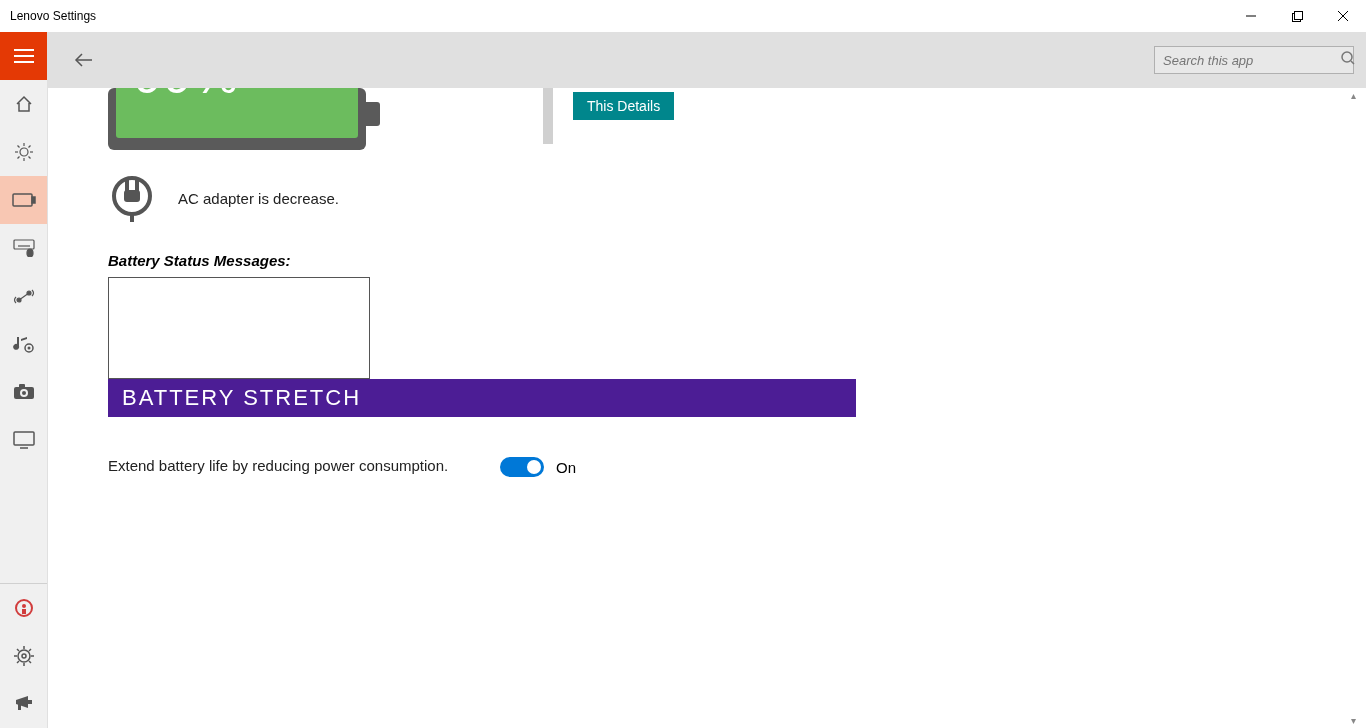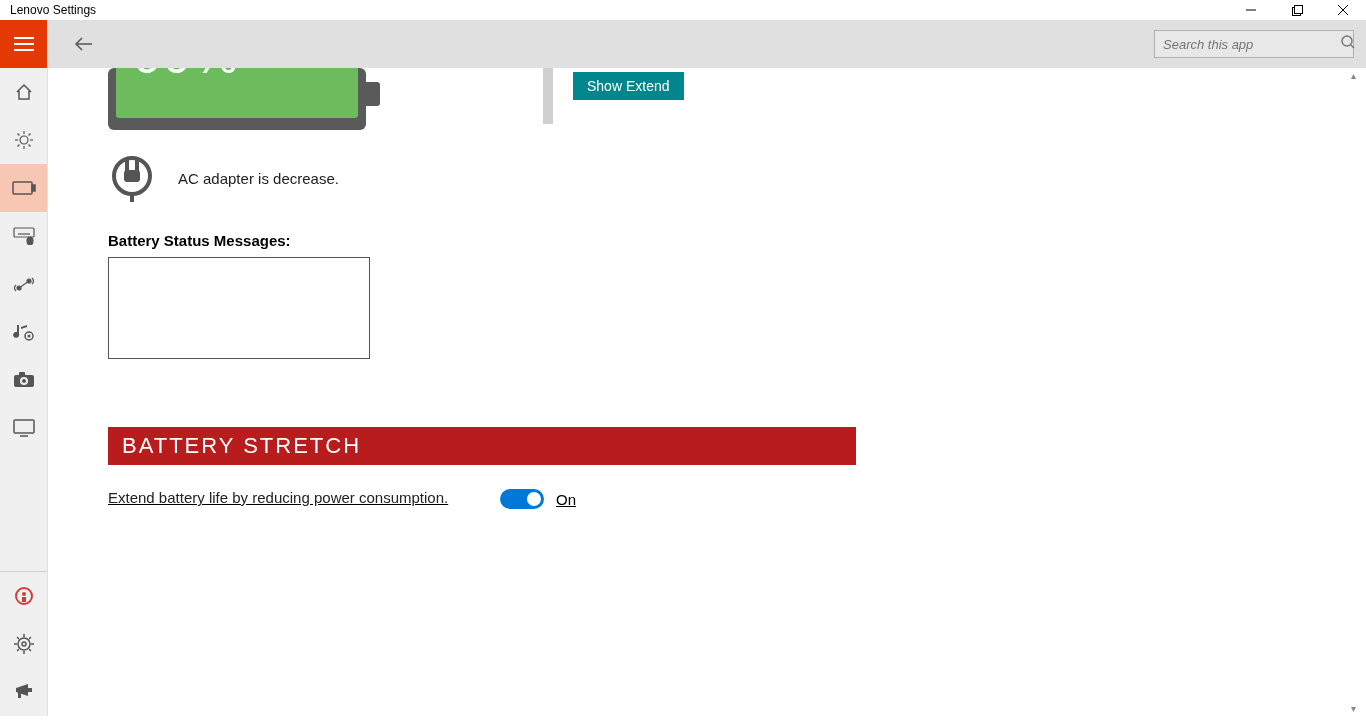--- a/index.html
+++ b/index.html
@@ -1,35 +1,35 @@
 <!DOCTYPE html>
 <html><head>
 <meta charset="utf-8">
 <style>
   * { box-sizing: border-box; margin: 0; padding: 0; font-family: "Segoe UI", sans-serif; }
   html, body { width: 1366px; height: 728px; overflow: hidden; background: #fff; }
 
   
-  .titlebar { height: 20px; display: flex; align-items: center; padding-left: 10px; text-align: right; }
+  .titlebar { height: 32px; display: flex; align-items: center; padding-left: 10px; text-align: right; }
   .titlebar .title { font-size: 12px; color: #000; }
   .titlebar .controls { margin-left: auto; display: flex; height: 100%; }
   .titlebar .controls .ctl { width: 46px; display: flex; align-items: center; justify-content: center; }
   .titlebar .controls svg { stroke: #000; }
 
   
   .app { display: flex; height: 696px; }
   .sidebar { width: 48px; background: #f0f0f0; display: flex; flex-direction: column; border-right: 1px solid #e0e0e0; }
   .sidebar .ham { height: 48px; background: #e43905; display: flex; align-items: center; justify-content: center; }
   .sidebar .item { height: 48px; display: flex; align-items: center; justify-content: center; }
   .sidebar .item.active { background: #f8c7b3; }
   .sidebar .spacer { flex: 1; }
   .sidebar .divider { border-top: 1px solid #d0d0d0; }
 
   .content-area { flex: 1; display: flex; flex-direction: column; position: relative; }
-  .topbar { height: 48px; background: #e0e0e0; display: flex; align-items: center; padding: 4px 8px; }
+  .topbar { height: 56px; background: #e0e0e0; display: flex; align-items: center; padding: 4px 8px; }
   .topbar .back { width: 40px; height: 40px; display: flex; align-items: center; justify-content: center; margin-left: 8px; }
   .topbar .search { margin-left: auto; margin-right: 4px; width: 200px; height: 28px; border: 1px solid #b0b0b0; background: #e8e8e8; display: flex; align-items: center; padding: 0 8px; }
   .topbar .search input { flex: 1; border: none; background: transparent; font-size: 13px; font-style: italic; color: #666; outline: none; }
   .topbar .search .sicon { margin-left: auto; }
 
   .main { flex: 1; overflow: hidden; position: relative; padding: 0 0 0 60px; }
 
   
   .battery-area { position: relative; }
   .battery { position: relative; width: 272px; height: 62px; }
@@ -38,26 +38,26 @@
   .battery .fill { position: absolute; left: 8px; top: -30px; width: 242px; height: 80px; background: #6cbc5e; border-radius: 3px; display: flex; align-items: center; padding-left: 18px; }
   .battery .fill .pct { color: #fff; font-size: 50px; font-weight: 300; letter-spacing: 2px; position: relative; top: -22px; }
 
   .divider-vert { position: absolute; left: 435px; top: 0; width: 10px; height: 56px; background: #d0d0d0; }
   .show-details-btn { position: absolute; left: 465px; top: 4px; background: #00868c; color: #fff; padding: 6px 14px; font-size: 14px; border: none; cursor: pointer; }
 
   .ac-row { display: flex; align-items: center; margin-top: 24px; }
   .ac-row .plug-icon { width: 48px; height: 48px; margin-right: 22px; }
   .ac-row .txt { font-size: 15px; color: #222; }
 
-  .bsm-label { font-size: 15px; font-weight: 600; margin-top: 30px; }
+  .bsm-label { font-size: 15px; font-weight: 600; margin-top: 30px; font-style: italic; }
   .bsm-box { width: 262px; height: 102px; border: 1px solid #555; margin-top: 8px; }
 
-  .section-header { width: 748px; background: #b91c1c; color: #fff; padding: 6px 14px; font-size: 22px; letter-spacing: 2px; margin-top: 68px; }
-
-  .stretch-row { display: flex; margin-top: 24px; text-decoration: underline; }
+  .section-header { width: 748px; background: #4c1d95; color: #fff; padding: 6px 14px; font-size: 22px; letter-spacing: 2px; }
+
+  .stretch-row { display: flex; margin-top: 40px; }
   .stretch-row .col1 { width: 380px; font-size: 15px; color: #222; padding-right: 30px; }
   .stretch-row .col2 { width: 200px; font-size: 15px; color: #222; }
   .stretch-row .col3 { display: flex; align-items: center; padding-left: 12px; }
 
   .stretch-desc { width: 350px; font-size: 15px; color: #222; margin-top: 30px; line-height: 1.4; }
 
   .toggle { width: 44px; height: 20px; background: #0078d7; border-radius: 10px; position: relative; margin-right: 12px; }
   .toggle .knob { position: absolute; right: 3px; top: 3px; width: 14px; height: 14px; background: #fff; border-radius: 50%; }
   .toggle-label { font-size: 15px; }
 
@@ -221,21 +221,21 @@
     <div class="main">
       <div class="battery-area">
         <div class="battery">
           <div class="body"></div>
           <div class="cap"></div>
           <div class="fill">
               <span class="pct">99%</span>
             </div>
         </div>
         <div class="divider-vert"></div>
-        <button class="show-details-btn">Show Extend</button>
+        <button class="show-details-btn">This Details</button>
       </div>
 
       <div class="ac-row">
         <span class="plug-icon">
           <svg width="48" height="48" fill="none" stroke="#555" stroke-width="4">
               <circle cx="24" cy="22" r="18"></circle>
               <line x1="19" y1="6" x2="19" y2="20"></line>
               <line x1="29" y1="6" x2="29" y2="20"></line>
               <rect x="16" y="16" width="16" height="12" rx="3" fill="#555" stroke="none"></rect>
               <line x1="24" y1="40" x2="24" y2="48"></line>

